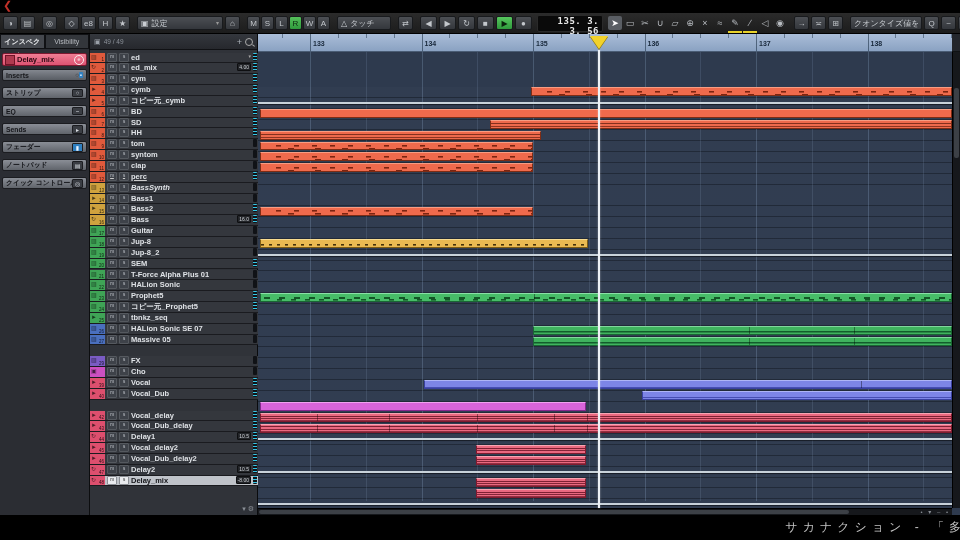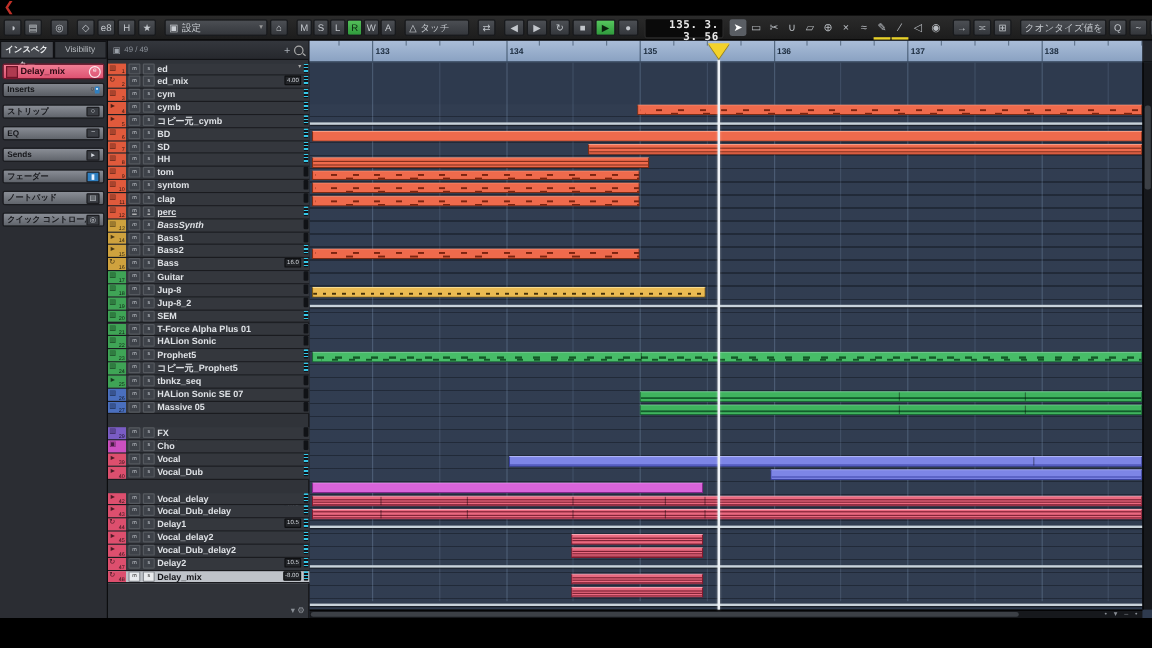--- a/index.html
+++ b/index.html
@@ -780,14 +780,17 @@
       <div id="hscroll">
         <div class="handle"></div>
         <div class="zctl">• ▾ – •</div>
       </div>
     <div id="playhead-line" style="left: 340px; top: 16px; bottom: 7px;"></div>
         <div id="playhead-tri" style="left: 331.75px; top: 2px;"></div>
       </div>
 
   </div>
 
+  <div id="statusbar">
+    <span class="song">サカナクション - 「多</span>
+  </div>
 
 </div>
 
 </body></html>

